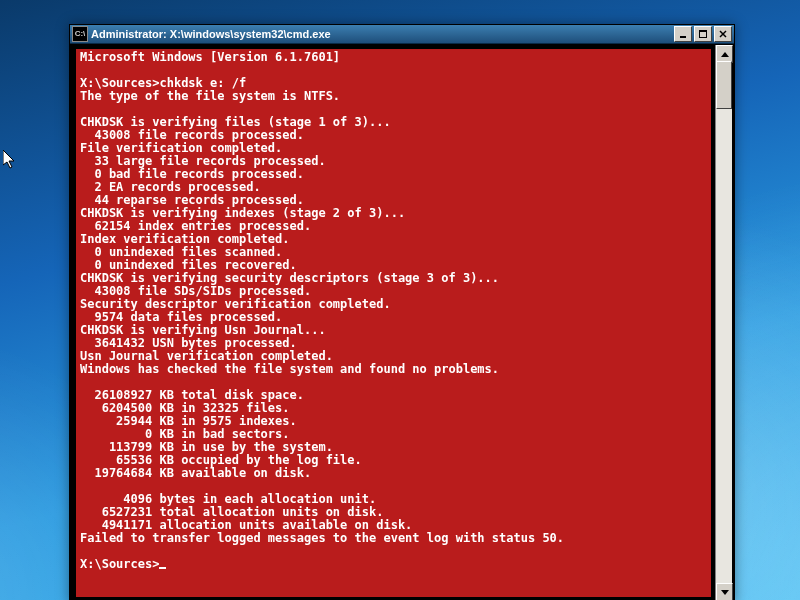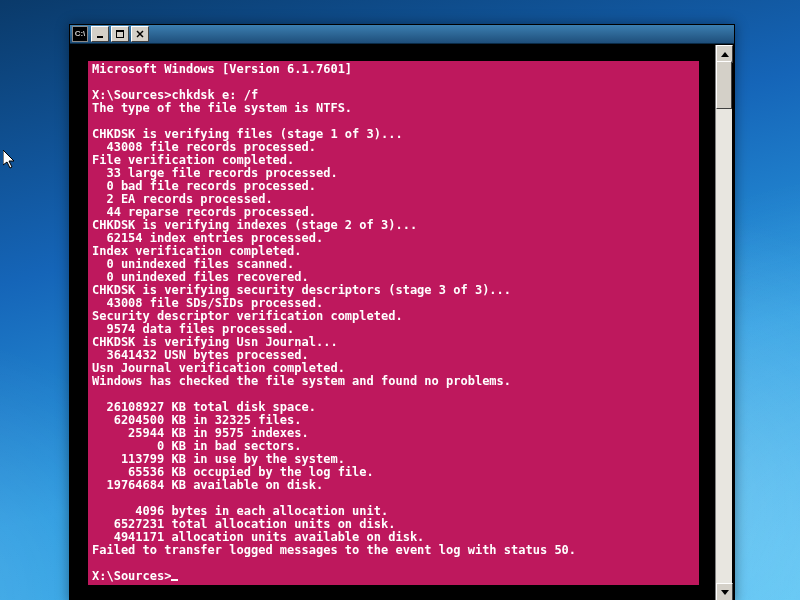--- a/index.html
+++ b/index.html
@@ -28,21 +28,21 @@
   .titlebar .icon{width:14px;height:14px;background:#000;border:1px solid #888;display:flex;align-items:center;justify-content:center;font-size:8px;color:#ccc;flex:0 0 auto;margin-right:3px;line-height:1;}
   .titlebar .title{flex:1 1 auto;white-space:nowrap;overflow:hidden;}
   .tb-btns{display:flex;gap:2px;}
   .tb-btn{width:16px;height:14px;background:#d4d0c8;border:1px solid #404040;border-top-color:#fff;border-left-color:#fff;display:flex;align-items:center;justify-content:center;font-size:9px;line-height:1;color:#000;}
   .tb-btn svg{display:block;}
   .client{
     position:absolute;left:2px;right:2px;top:20px;bottom:2px;background:#000;
   }
   .console-wrap{position:absolute;inset:0;display:flex;}
   pre.console{
-    flex:1 1 auto;margin:16px;padding:2px 4px;background:#be185d;color:#fff;
+    flex:1 1 auto;margin:4px;padding:2px 4px;background:#b91c1c;color:#fff;
     font-family:"Lucida Console","Consolas",monospace;
     font-size:12px;line-height:13px;white-space:pre;overflow:hidden;
     font-weight:bold;
   }
   
   .vscroll{flex:0 0 16px;background:#d4d0c8;border-left:1px solid #808080;position:relative;}
   .vs-btn{position:absolute;left:0;width:15px;height:16px;background:#d4d0c8;border:1px solid #404040;border-top-color:#fff;border-left-color:#fff;display:flex;align-items:center;justify-content:center;}
   .vs-up{top:0;}
   .vs-down{bottom:0;}
   .vs-track{position:absolute;left:0;right:0;top:16px;bottom:16px;background:#e8e6e0;}
@@ -53,20 +53,21 @@
   .cursor{display:inline-block;width:7px;height:2px;background:#fff;vertical-align:baseline;margin-bottom:-1px;}
   
   .mouse{position:absolute;left:3px;top:150px;pointer-events:none;}
 </style>
 </head>
 <body>
 
 <div class="win">
   <div class="titlebar">
     <span class="icon">C:\</span>
+    <span class="title">Administrator: X:\windows\system32\cmd.exe</span>
     <div class="tb-btns">
       <div class="tb-btn">
         <svg width="8" height="8">
             <rect x="1" y="6" width="6" height="2" fill="#000"></rect>
           </svg>
       </div>
       <div class="tb-btn">
         <svg width="8" height="8">
             <rect x="0.5" y="0.5" width="7" height="7" fill="none" stroke="#000" stroke-width="1"></rect>
             <rect x="0" y="0" width="8" height="2" fill="#000"></rect>

